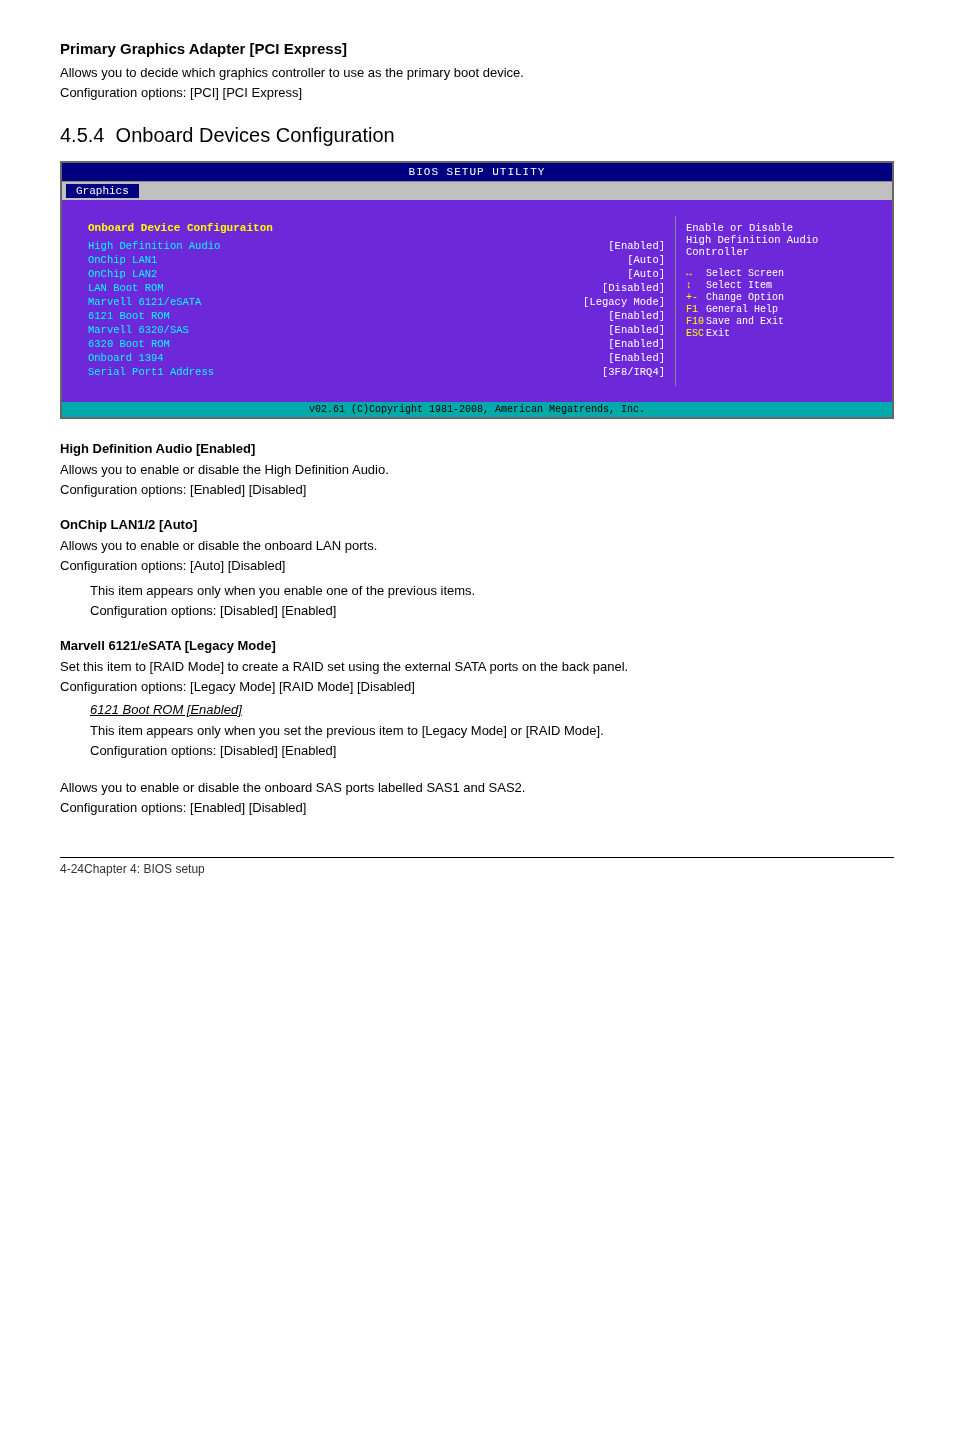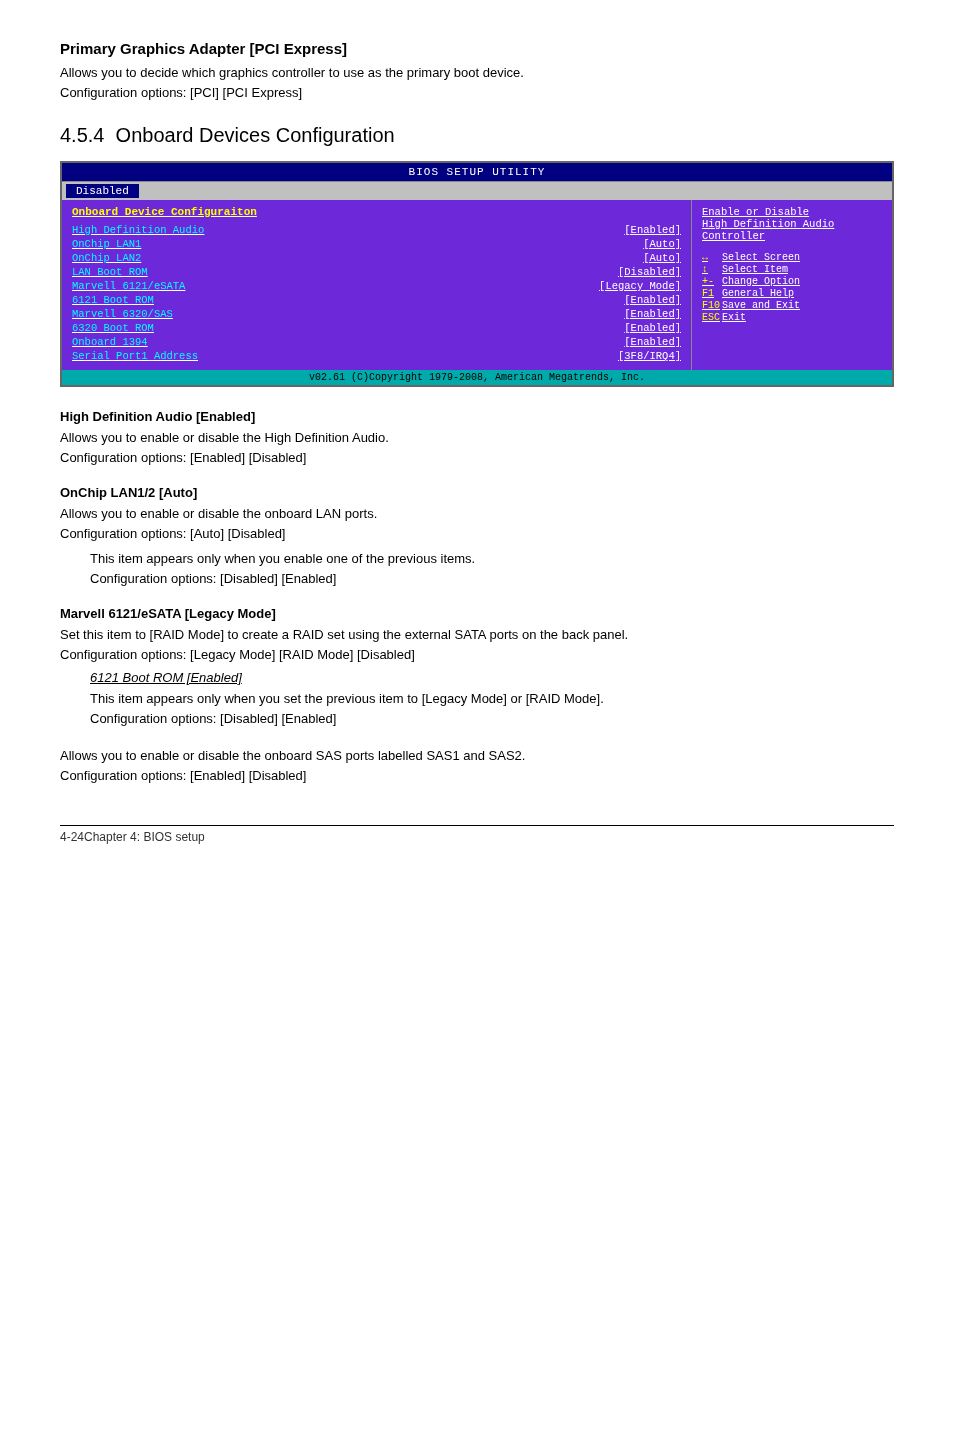--- a/index.html
+++ b/index.html
@@ -73,22 +73,21 @@
       font-size: 11px;
     }
 
     .bios-tab.active {
       background: #000080;
       color: #fff;
     }
 
     .bios-body {
       display: flex;
-      padding: 0;
-      text-decoration: underline;
+      padding: 16px;
     }
 
     .bios-left {
       flex: 1;
       padding: 6px 10px;
       border-right: 1px solid #888;
     }
 
     .bios-right {
       width: 200px;
@@ -196,21 +195,21 @@
   </div>
 </div>
 
 <div class="chapter-heading">
   <span>4.5.4</span>&nbsp;&nbsp;<span>Onboard Devices Configuration</span>
 </div>
 
 <div class="bios-box">
   <div class="bios-header">BIOS SETUP UTILITY</div>
   <div class="bios-tab-bar">
-    <div class="bios-tab active">Disabled</div>
+    <div class="bios-tab active">Graphics</div>
   </div>
   <div class="bios-body">
     <div class="bios-left">
       <div class="bios-section-label">Onboard Device Configuraiton</div>
       <div id="bios-rows-container">
           <div class="bios-row">
             <span class="bios-row-label">High Definition Audio</span>
             <span class="bios-row-value">[Enabled]</span>
           </div>
           <div class="bios-row">
@@ -278,21 +277,21 @@
             <span class="bios-key-symbol">F10</span>
             <span class="bios-key-action">Save and Exit</span>
           </div>
           <div class="bios-key-row">
             <span class="bios-key-symbol">ESC</span>
             <span class="bios-key-action">Exit</span>
           </div>
         </div>
     </div>
   </div>
-  <div class="bios-footer">v02.61 (C)Copyright 1979-2008, American Megatrends, Inc.</div>
+  <div class="bios-footer">v02.61 (C)Copyright 1981-2008, American Megatrends, Inc.</div>
 </div>
 
 <div id="sections-container">
     <div class="section-block">
       <div class="section-subtitle">High Definition Audio [Enabled]</div>
       <div class="body-text">Allows you to enable or disable the High Definition Audio.<br>Configuration options: [Enabled] [Disabled]</div>
     </div>
     <div class="section-block">
       <div class="section-subtitle">OnChip LAN1/2 [Auto]</div>
       <div class="body-text">Allows you to enable or disable the onboard LAN ports.<br>Configuration options: [Auto] [Disabled]</div>

